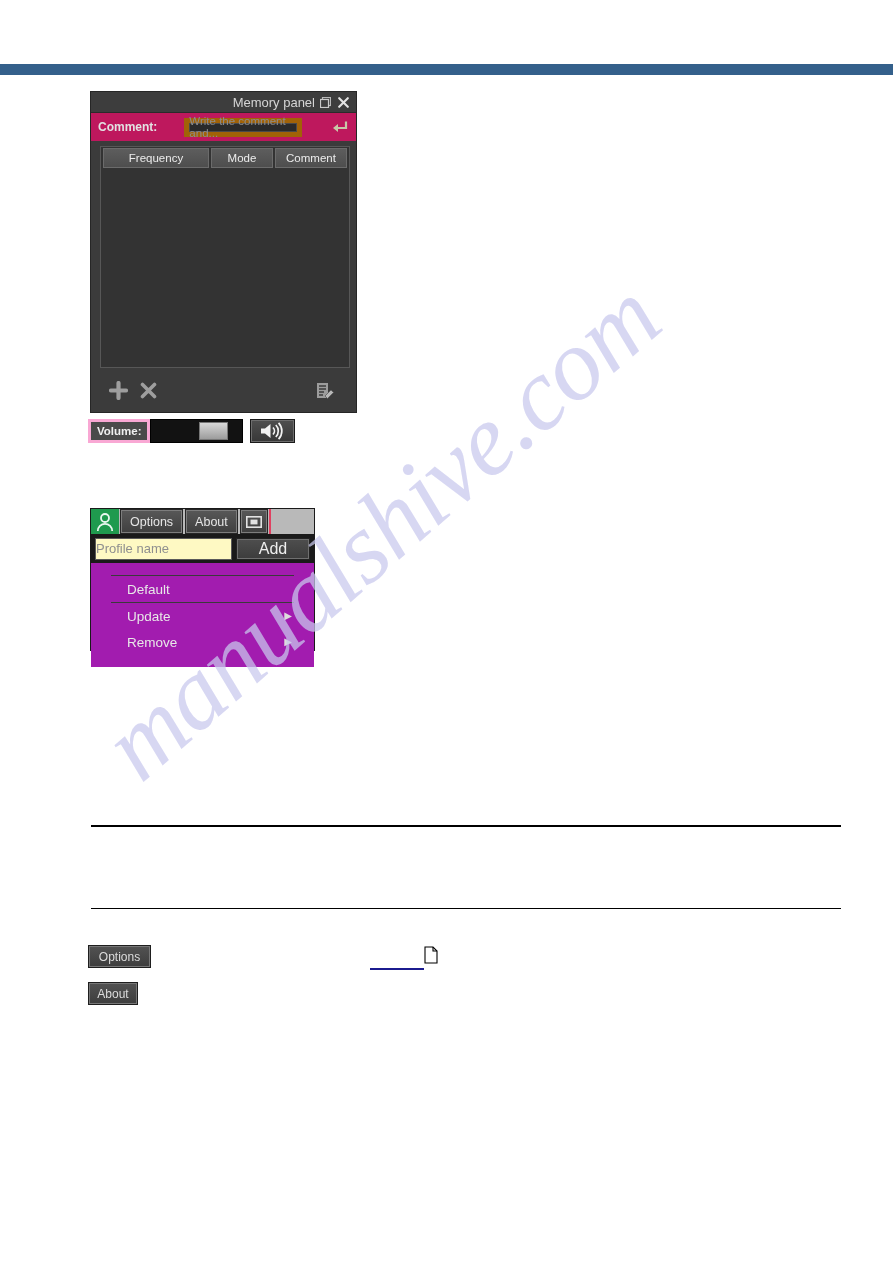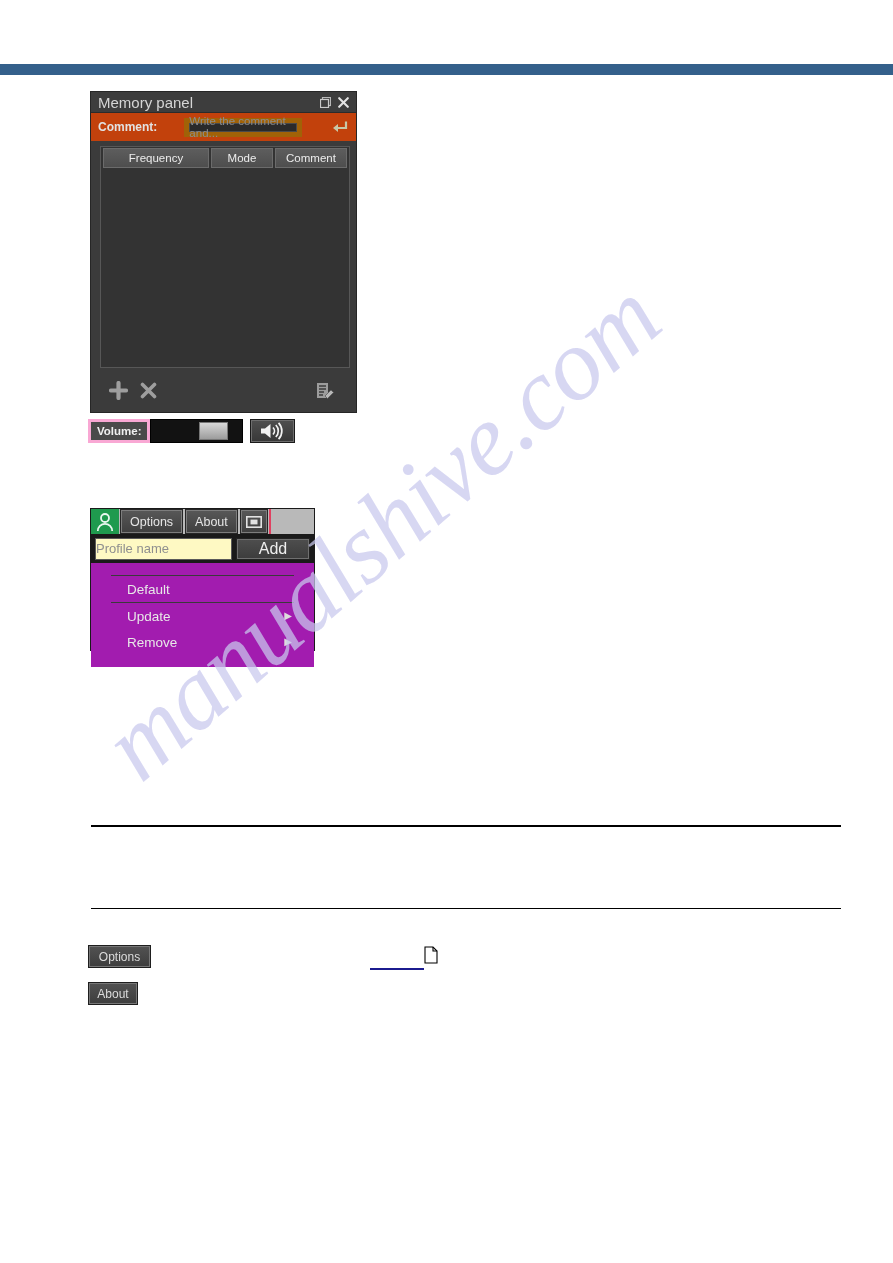--- a/index.html
+++ b/index.html
@@ -92,39 +92,40 @@
     height: 21px;
     background: #3d3d3d;
     border-bottom: 1px solid #2b2b2b;
     display: flex;
     align-items: center;
     padding: 0 5px 0 7px;
     box-sizing: border-box;
   }
   .mp-title {
     color: #d5d5d5;
-    font-size: 15px;
+    font-size: 13px;
     flex: 1;
     line-height: 1;
+    text-align: right;
   }
   .mp-tb-btn {
     width: 16px;
     height: 16px;
     display: flex;
     align-items: center;
     justify-content: center;
     margin-left: 2px;
   }
   .mp-commentrow {
     height: 28px;
     display: flex;
     align-items: center;
     padding: 0 6px 0 7px;
     box-sizing: border-box;
-    background: #c2410c;
+    background: #be185d;
     gap: 21px;
   }
   .mp-commentlabel {
     color: #e2e2e2;
     font-size: 12px;
     font-weight: bold;
     margin-right: 6px;
     white-space: nowrap;
   }
   .mp-commentinput {

